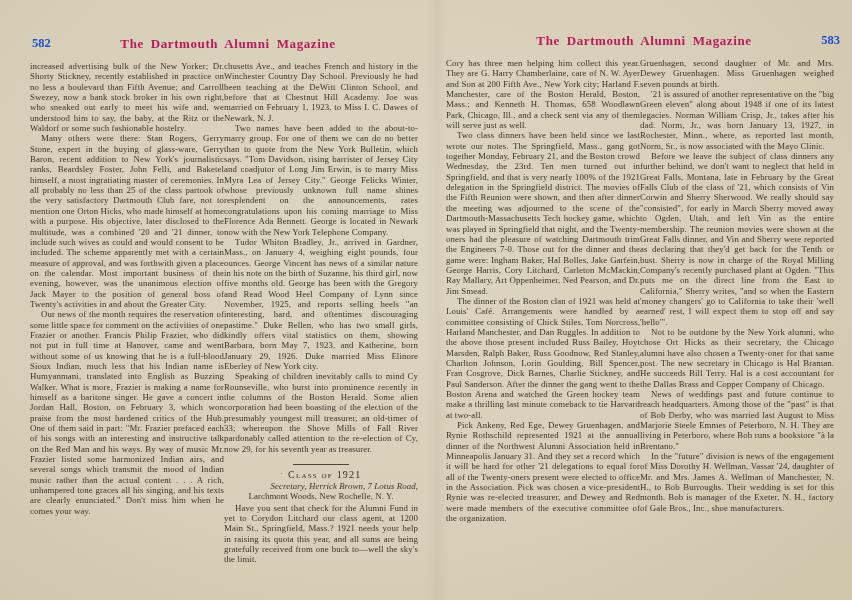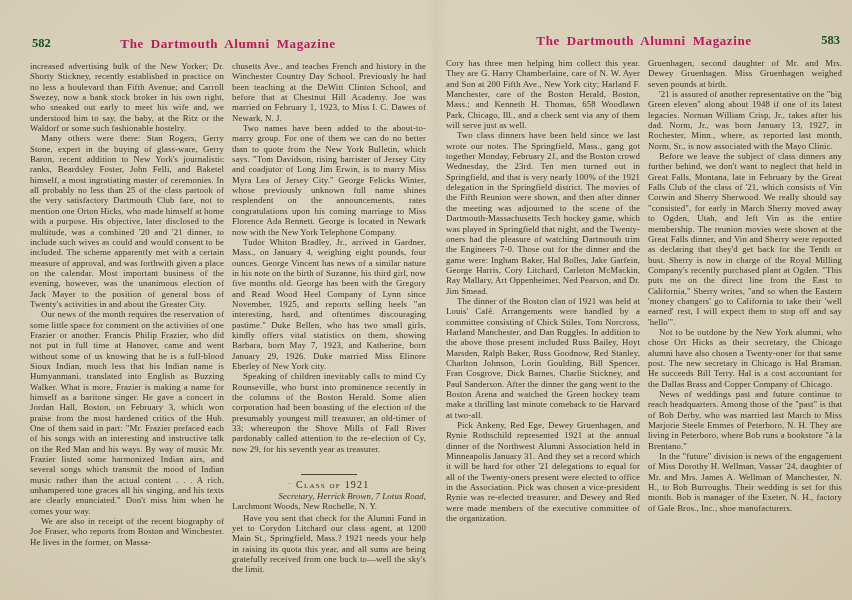--- a/index.html
+++ b/index.html
@@ -47,42 +47,42 @@
     font-weight: bold;
     letter-spacing: 0.6px;
     word-spacing: 3px;
     color: #be185d;
   }
   .pageno {
     position: absolute;
     top: 0;
     font-size: 12.5px;
     font-weight: bold;
-    color: #14532d;
+    color: #1d4ed8;
   }
   .page.left  .pageno { left: 2px; }
   .page.right .pageno { right: 2px; }
 
   .cols {
     display: flex;
-    gap: 8px;
+    gap: 0;
     font-family: Liberation Serif, serif;
   }
   .col, .colwrap { width: 194px; }
   .col p, .sec-head p {
     margin: 0;
     font-size: 8.8px;
     line-height: 10.35px;
     text-align: justify;
     text-indent: 11px;
     letter-spacing: 0.1px;
   }
   .continues p:first-child { text-indent: 0; }
 
-  .sec-head { margin: 20px 0 1px; }
+  .sec-head { margin: 10px 0 1px; }
   .sec-rule {
     width: 56px;
     height: 1px;
     background: #4a4536;
     margin: 3px auto 4px;
   }
   .sec-title {
     text-align: center;
     font-variant: small-caps;
     font-size: 10px;
@@ -92,39 +92,39 @@
   }
   .sec-marker { font-size: 7px; vertical-align: 2px; margin-right: 4px; }
   .sec-head .secretary {
     font-style: italic;
     text-align: right;
     text-indent: 11px;
     margin-top: 1px;
   }
   .sec-head .secretary-addr {
     font-style: normal;
+    text-align: center;
     text-indent: 0;
   }
 </style>
 </head>
 <body>
 
 <div class="gutter-shade"></div>
 
 <section class="page left">
   <header class="page-header">
     <span class="pageno">582</span>
     <h1 class="running-title">The Dartmouth Alumni Magazine</h1>
   </header>
   <div class="cols">
     <div class="col continues">
         <p>increased advertising bulk of the New Yorker; Dr. Shorty Stickney, recently established in practice on no less a boulevard than Fifth Avenue; and Carroll Swezey, now a bank stock broker in his own right, who sneaked out early to meet his wife and, we understood him to say, the baby, at the Ritz or the Waldorf or some such fashionable hostelry.</p>
         <p>Many others were there: Stan Rogers, Gerry Stone, expert in the buying of glass-ware, Gerry Baron, recent addition to New York's journalistic ranks, Beardsley Foster, John Felli, and Baketel himself, a most ingratiating master of ceremonies. In all probably no less than 25 of the class partook of the very satisfactory Dartmouth Club fare, not to mention one Orton Hicks, who made himself at home with a purpose. His objective, later disclosed to the multitude, was a combined '20 and '21 dinner, to include such wives as could and would consent to be included. The scheme apparently met with a certain measure of approval, and was forthwith given a place on the calendar. Most important business of the evening, however, was the unanimous election of Jack Mayer to the position of general boss of Twenty's activities in and about the Greater City.</p>
         <p>Our news of the month requires the reservation of some little space for comment on the activities of one Frazier or another. Francis Philip Frazier, who did not put in full time at Hanover, came and went without some of us knowing that he is a full-blood Sioux Indian, much less that his Indian name is Humyanmani, translated into English as Buzzing Walker. What is more, Frazier is making a name for himself as a baritone singer. He gave a concert in Jordan Hall, Boston, on February 3, which won praise from the most hardened critics of the Hub. One of them said in part: "Mr. Frazier prefaced each of his songs with an interesting and instructive talk on the Red Man and his ways. By way of music Mr. Frazier listed some harmonized Indian airs, and several songs which transmit the mood of Indian music rather than the actual content . . . A rich, unhampered tone graces all his singing, and his texts are clearly enunciated." Don't miss him when he comes your way.</p>
-        <p>We are also in receipt of the recent biography of Joe Fraser, who reports from Boston and Winchester. He lives in the former, on Massa-</p>
       </div>
     <div class="colwrap">
       <div class="col continues">
           <p>chusetts Ave., and teaches French and history in the Winchester Country Day School. Previously he had been teaching at the DeWitt Clinton School, and before that at Chestnut Hill Academy. Joe was married on February 1, 1923, to Miss I. C. Dawes of Newark, N. J.</p>
           <p>Two names have been added to the about-to-marry group. For one of them we can do no better than to quote from the New York Bulletin, which says. "Tom Davidson, rising barrister of Jersey City and coadjutor of Long Jim Erwin, is to marry Miss Myra Lea of Jersey City." George Felicks Winter, whose previously unknown full name shines resplendent on the announcements, rates congratulations upon his coming marriage to Miss Florence Ada Bennett. George is located in Newark now with the New York Telephone Company.</p>
           <p>Tudor Whiton Bradley, Jr., arrived in Gardner, Mass., on January 4, weighing eight pounds, four ounces. George Vincent has news of a similar nature in his note on the birth of Suzanne, his third girl, now five months old. George has been with the Gregory and Read Wood Heel Company of Lynn since November, 1925, and reports selling heels "an interesting, hard, and oftentimes discouraging pastime." Duke Bellen, who has two small girls, kindly offers vital statistics on them, showing Barbara, born May 7, 1923, and Katherine, born January 29, 1926. Duke married Miss Elinore Eberley of New York city.</p>
           <p>Speaking of children inevitably calls to mind Cy Rounseville, who burst into prominence recently in the columns of the Boston Herald. Some alien corporation had been boasting of the election of the presumably youngest mill treasurer, an old-timer of 33; whereupon the Shove Mills of Fall River pardonably called attention to the re-election of Cy, now 29, for his seventh year as treasurer.</p>
         </div>
       <div class="sec-head">
         <div class="sec-rule"></div>
@@ -149,17 +149,17 @@
         <p>Cory has three men helping him collect this year. They are G. Harry Chamberlaine, care of N. W. Ayer and Son at 200 Fifth Ave., New York city; Harland F. Manchester, care of the Boston Herald, Boston, Mass.; and Kenneth H. Thomas, 658 Woodlawn Park, Chicago, Ill., and a check sent via any of them will serve just as well.</p>
         <p>Two class dinners have been held since we last wrote our notes. The Springfield, Mass., gang got together Monday, February 21, and the Boston crowd Wednesday, the 23rd. Ten men turned out in Springfield, and that is very nearly 100% of the 1921 delegation in the Springfield district. The movies of the Fifth Reunion were shown, and then after dinner the meeting was adjourned to the scene of the Dartmouth-Massachusetts Tech hockey game, which was played in Springfield that night, and the Twenty-oners had the pleasure of watching Dartmouth trim the Engineers 7-0. Those out for the dinner and the game were: Ingham Baker, Hal Bolles, Jake Garfein, George Harris, Cory Litchard, Carleton McMackin, Ray Mallary, Art Oppenheimer, Ned Pearson, and Dr. Jim Smead.</p>
         <p>The dinner of the Boston clan of 1921 was held at Louis' Café. Arrangements were handled by a committee consisting of Chick Stiles, Tom Norcross, Harland Manchester, and Dan Ruggles. In addition to the above those present included Russ Bailey, Hoyt Marsden, Ralph Baker, Russ Goodnow, Red Stanley, Charlton Johnson, Lorin Goulding, Bill Spencer, Fran Cosgrove, Dick Barnes, Charlie Stickney, and Paul Sanderson. After the dinner the gang went to the Boston Arena and watched the Green hockey team make a thrilling last minute comeback to tie Harvard at two-all.</p>
         <p>Pick Ankeny, Red Ege, Dewey Gruenhagen, and Rynie Rothschild represented 1921 at the annual dinner of the Northwest Alumni Association held in Minneapolis January 31. And they set a record which it will be hard for other '21 delegations to equal for all of the Twenty-oners present were elected to office in the Association. Pick was chosen a vice-president Rynie was re-elected treasurer, and Dewey and Red were made members of the executive committee of the organization.</p>
       </div>
     <div class="col continues">
         <p>Gruenhagen, second daughter of Mr. and Mrs. Dewey Gruenhagen. Miss Gruenhagen weighed seven pounds at birth.</p>
         <p>'21 is assured of another representative on the "big Green eleven" along about 1948 if one of its latest legacies. Norman William Crisp, Jr., takes after his dad. Norm, Jr., was born January 13, 1927, in Rochester, Minn., where, as reported last month, Norm, Sr., is now associated with the Mayo Clinic.</p>
         <p>Before we leave the subject of class dinners any further behind, we don't want to neglect that held in Great Falls, Montana, late in February by the Great Falls Club of the class of '21, which consists of Vin Corwin and Sherry Sherwood. We really should say "consisted", for early in March Sherry moved away to Ogden, Utah, and left Vin as the entire membership. The reunion movies were shown at the Great Falls dinner, and Vin and Sherry were reported as declaring that they'd get back for the Tenth or bust. Sherry is now in charge of the Royal Milling Company's recently purchased plant at Ogden. "This puts me on the direct line from the East to California," Sherry writes, "and so when the Eastern 'money changers' go to California to take their 'well earned' rest, I will expect them to stop off and say 'hello'".</p>
         <p>Not to be outdone by the New York alumni, who chose Ort Hicks as their secretary, the Chicago alumni have also chosen a Twenty-oner for that same post. The new secretary in Chicago is Hal Braman. He succeeds Bill Terry. Hal is a cost accountant for the Dallas Brass and Copper Company of Chicago.</p>
-        <p>News of weddings past and future continue to reach headquarters. Among those of the "past" is that of Bob Derby, who was married last March to Miss Marjorie Steele Emmes of Peterboro, N. H. They are living in Peterboro, where Bob runs a bookstore "à la Brentano."</p>
+        <p>News of weddings past and future continue to reach headquarters. Among those of the "past" is that of Bob Derby, who was married last August to Miss Marjorie Steele Emmes of Peterboro, N. H. They are living in Peterboro, where Bob runs a bookstore "à la Brentano."</p>
         <p>In the "future" division is news of the engagement of Miss Dorothy H. Wellman, Vassar '24, daughter of Mr. and Mrs. James A. Wellman of Manchester, N. H., to Bob Burroughs. Their wedding is set for this month. Bob is manager of the Exeter, N. H., factory of Gale Bros., Inc., shoe manufacturers.</p>
       </div>
   </div>
 </section>
 
 </body></html>

